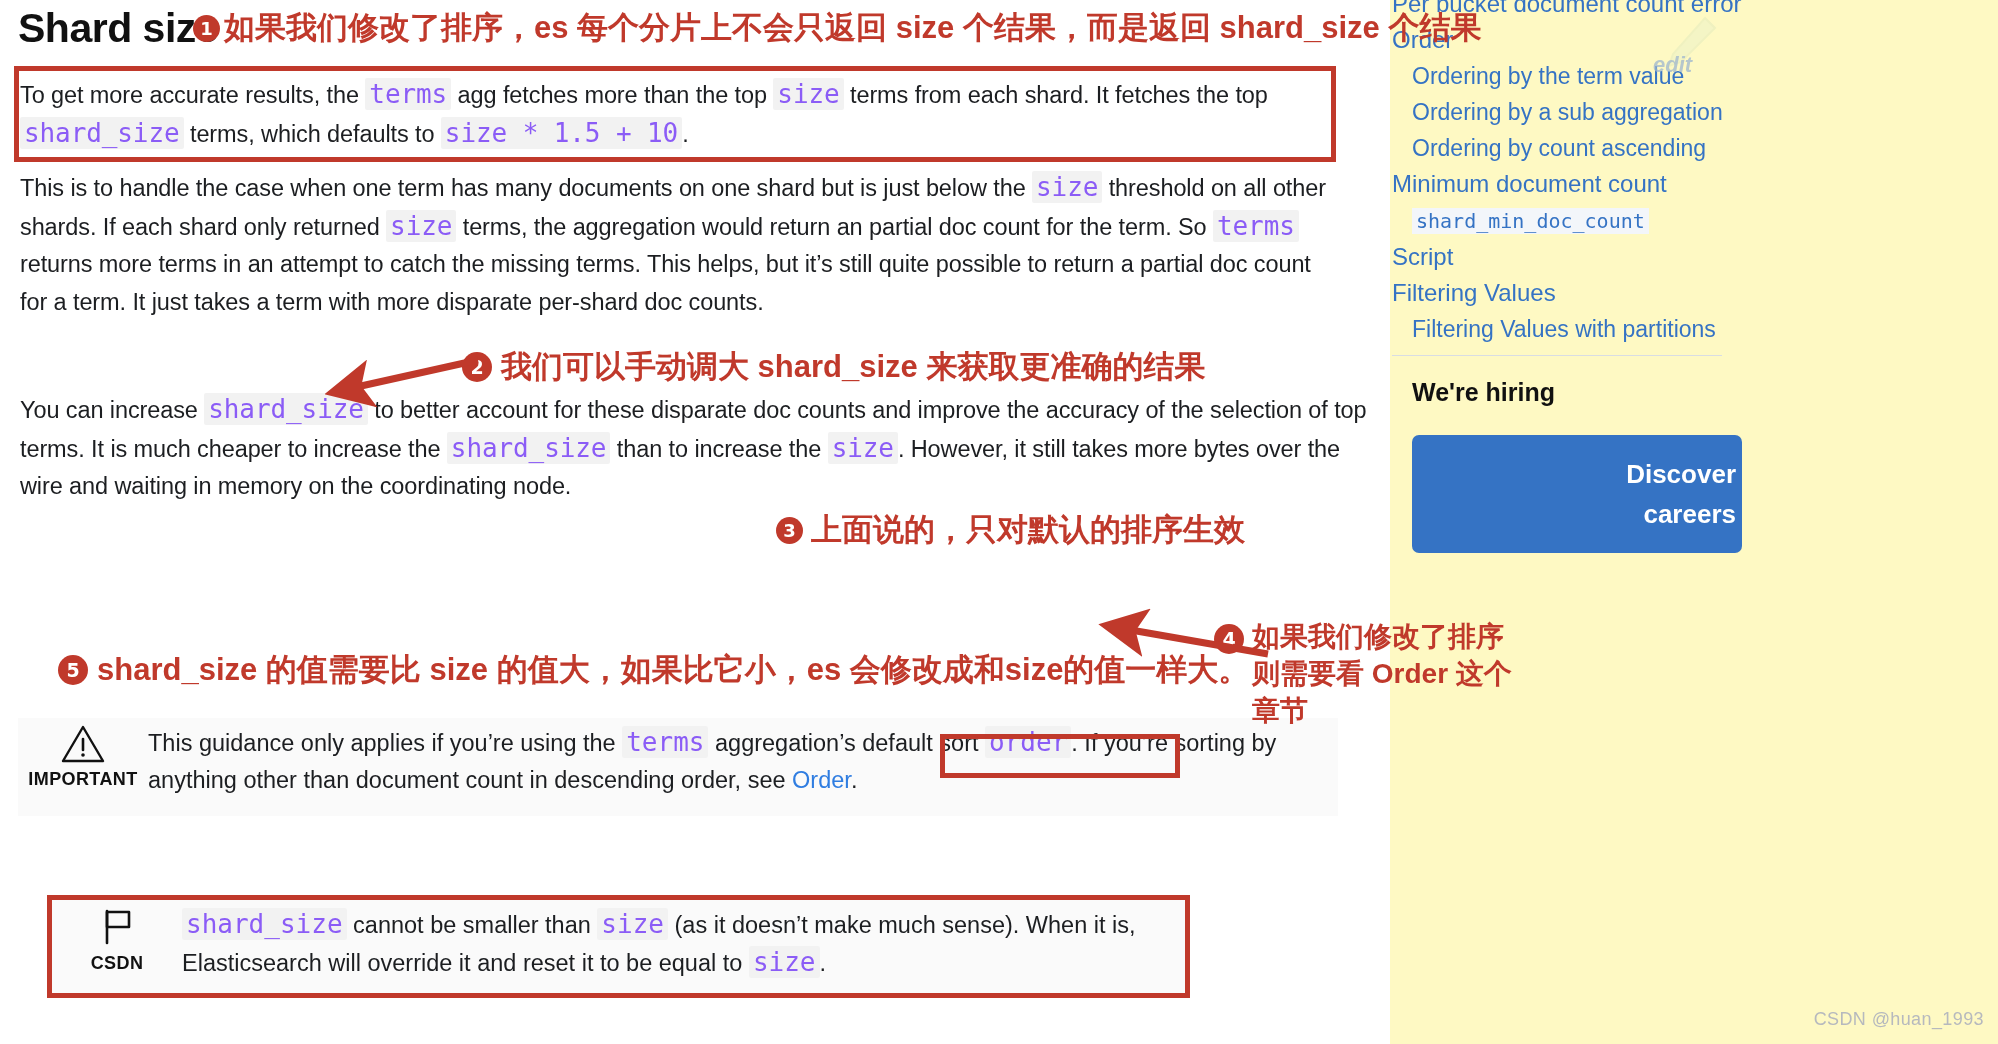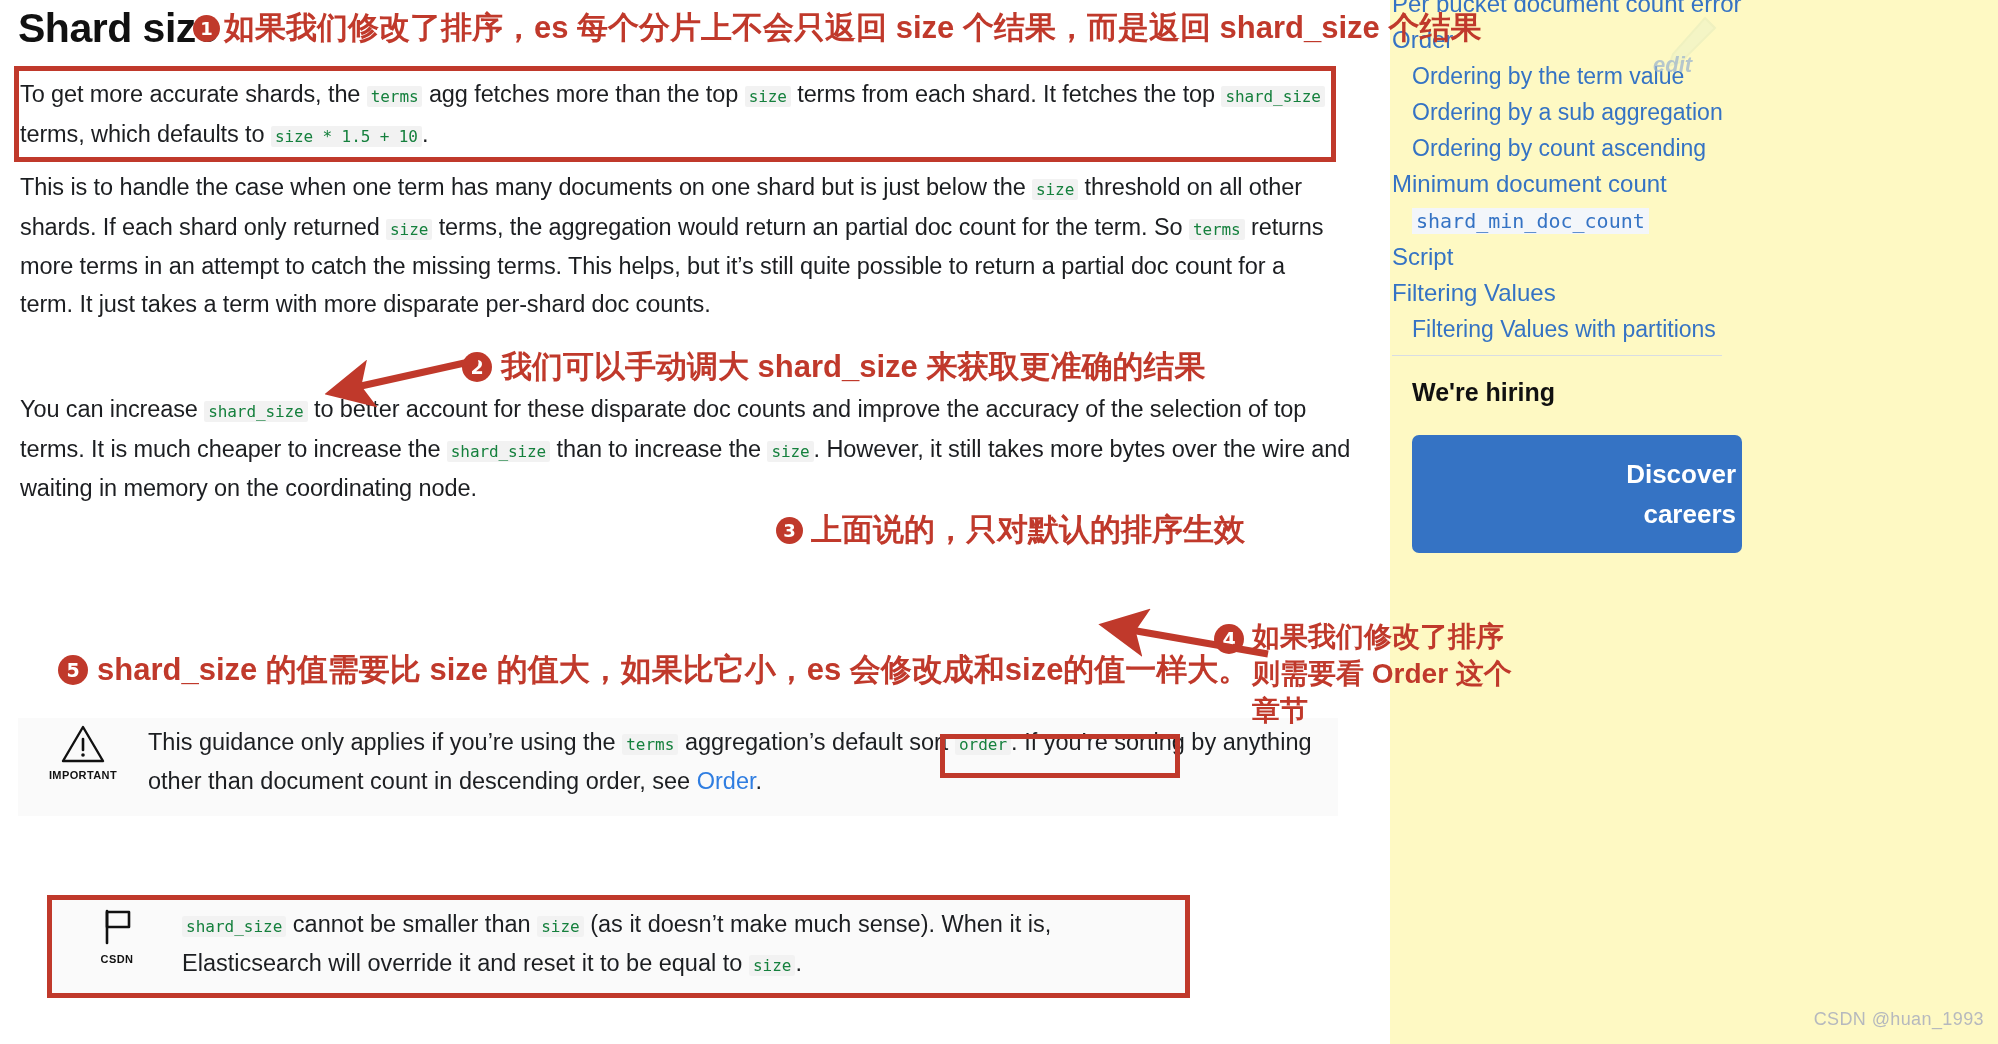--- a/index.html
+++ b/index.html
@@ -39,37 +39,37 @@
     position:absolute;
     font-size:23.5px;line-height:37.5px;color:#1c1e21;margin:0;
     letter-spacing:-0.1px;
   }
   .p1{left:20px;top:76px;width:1315px;}
   .p2{left:20px;top:169px;width:1320px;}
   .p3{left:20px;top:391px;width:1350px;}
 
   code.lit{
     font-family:"DejaVu Sans Mono","Liberation Mono",monospace;
-    background:#f2f2f2;color:#15803d;font-size:16px;
+    background:#f2f2f2;color:#8b5cf6;font-size:26px;
     padding:1px 4px;border-radius:2px;white-space:nowrap;
   }
 
   
   .admon{
     position:absolute;background:#fafafa;
     display:flex;align-items:flex-start;
     box-sizing:border-box;
   }
   .admon-label{
     width:130px;flex:0 0 130px;text-align:center;
     padding-top:6px;
   }
   .admon-label .glyph{display:block;line-height:1;}
   .admon-label .word{
-    display:block;font-size:11px;font-weight:bold;letter-spacing:.4px;
+    display:block;font-size:18px;font-weight:bold;letter-spacing:.4px;
     margin-top:2px;color:#111;
   }
   .admon-body{
     font-size:23.5px;line-height:37px;color:#1c1e21;padding-top:6px;
   }
   .admon-important{left:18px;top:718px;width:1320px;height:98px;}
   .admon-note{left:52px;top:900px;width:1133px;height:93px;}
 
   a.doclink{color:#2f7de1;text-decoration:none;}
 
@@ -151,21 +151,21 @@
 
 <div class="page">
 
   <div class="doc">
 
     <div class="title-row">
       <h1 class="doc-title">Shard size</h1>
     </div>
 
     <p class="para p1">
-      <span><span>To get more accurate shards, the </span><code class="lit">terms</code><span> agg fetches more than the top </span><code class="lit">size</code><span> terms from each shard. It fetches the top </span><code class="lit">shard_size</code><span> terms, which defaults to </span><code class="lit">size * 1.5 + 10</code><span>.</span></span>
+      <span><span>To get more accurate results, the </span><code class="lit">terms</code><span> agg fetches more than the top </span><code class="lit">size</code><span> terms from each shard. It fetches the top </span><code class="lit">shard_size</code><span> terms, which defaults to </span><code class="lit">size * 1.5 + 10</code><span>.</span></span>
     </p>
 
     <p class="para p2">
       <span><span>This is to handle the case when one term has many documents on one shard but is just below the </span><code class="lit">size</code><span> threshold on all other shards. If each shard only returned </span><code class="lit">size</code><span> terms, the aggregation would return an partial doc count for the term. So </span><code class="lit">terms</code><span> returns more terms in an attempt to catch the missing terms. This helps, but it’s still quite possible to return a partial doc count for a term. It just takes a term with more disparate per-shard doc counts.</span></span>
     </p>
 
     <p class="para p3">
       <span><span>You can increase </span><code class="lit">shard_size</code><span> to better account for these disparate doc counts and improve the accuracy of the selection of top terms. It is much cheaper to increase the </span><code class="lit">shard_size</code><span> than to increase the </span><code class="lit">size</code><span>. However, it still takes more bytes over the wire and waiting in memory on the coordinating node.</span></span>
     </p>
 

